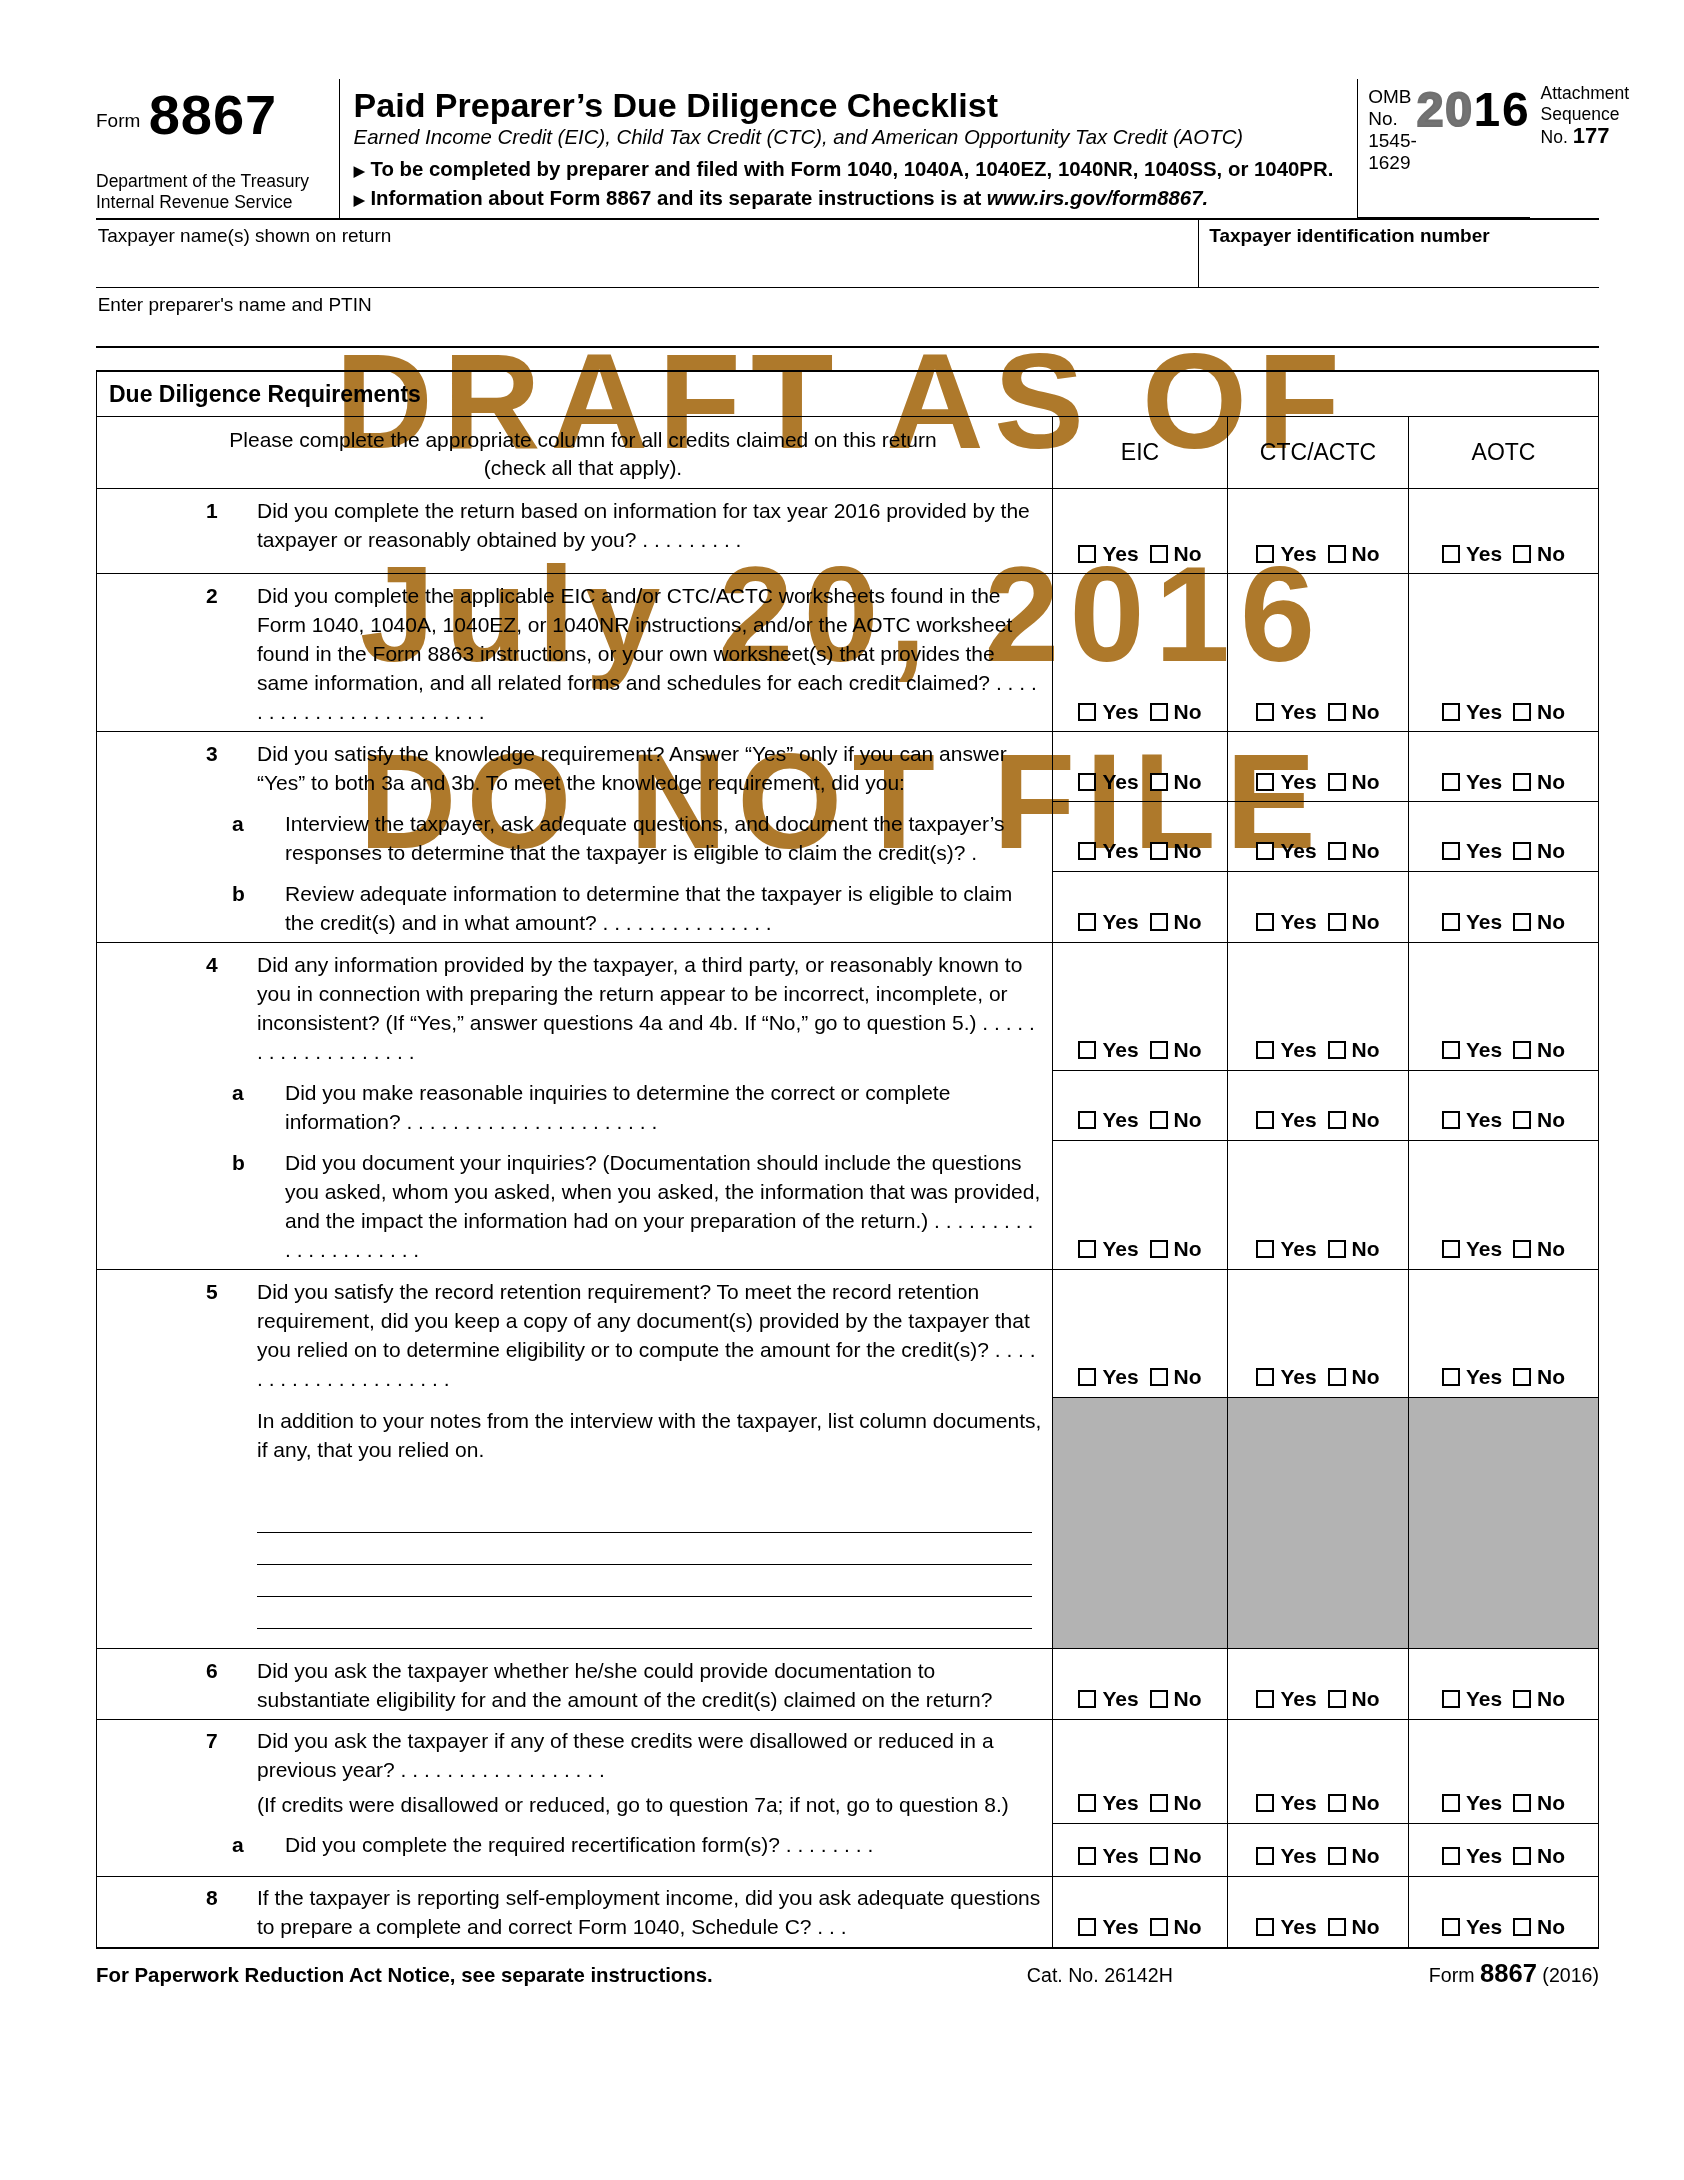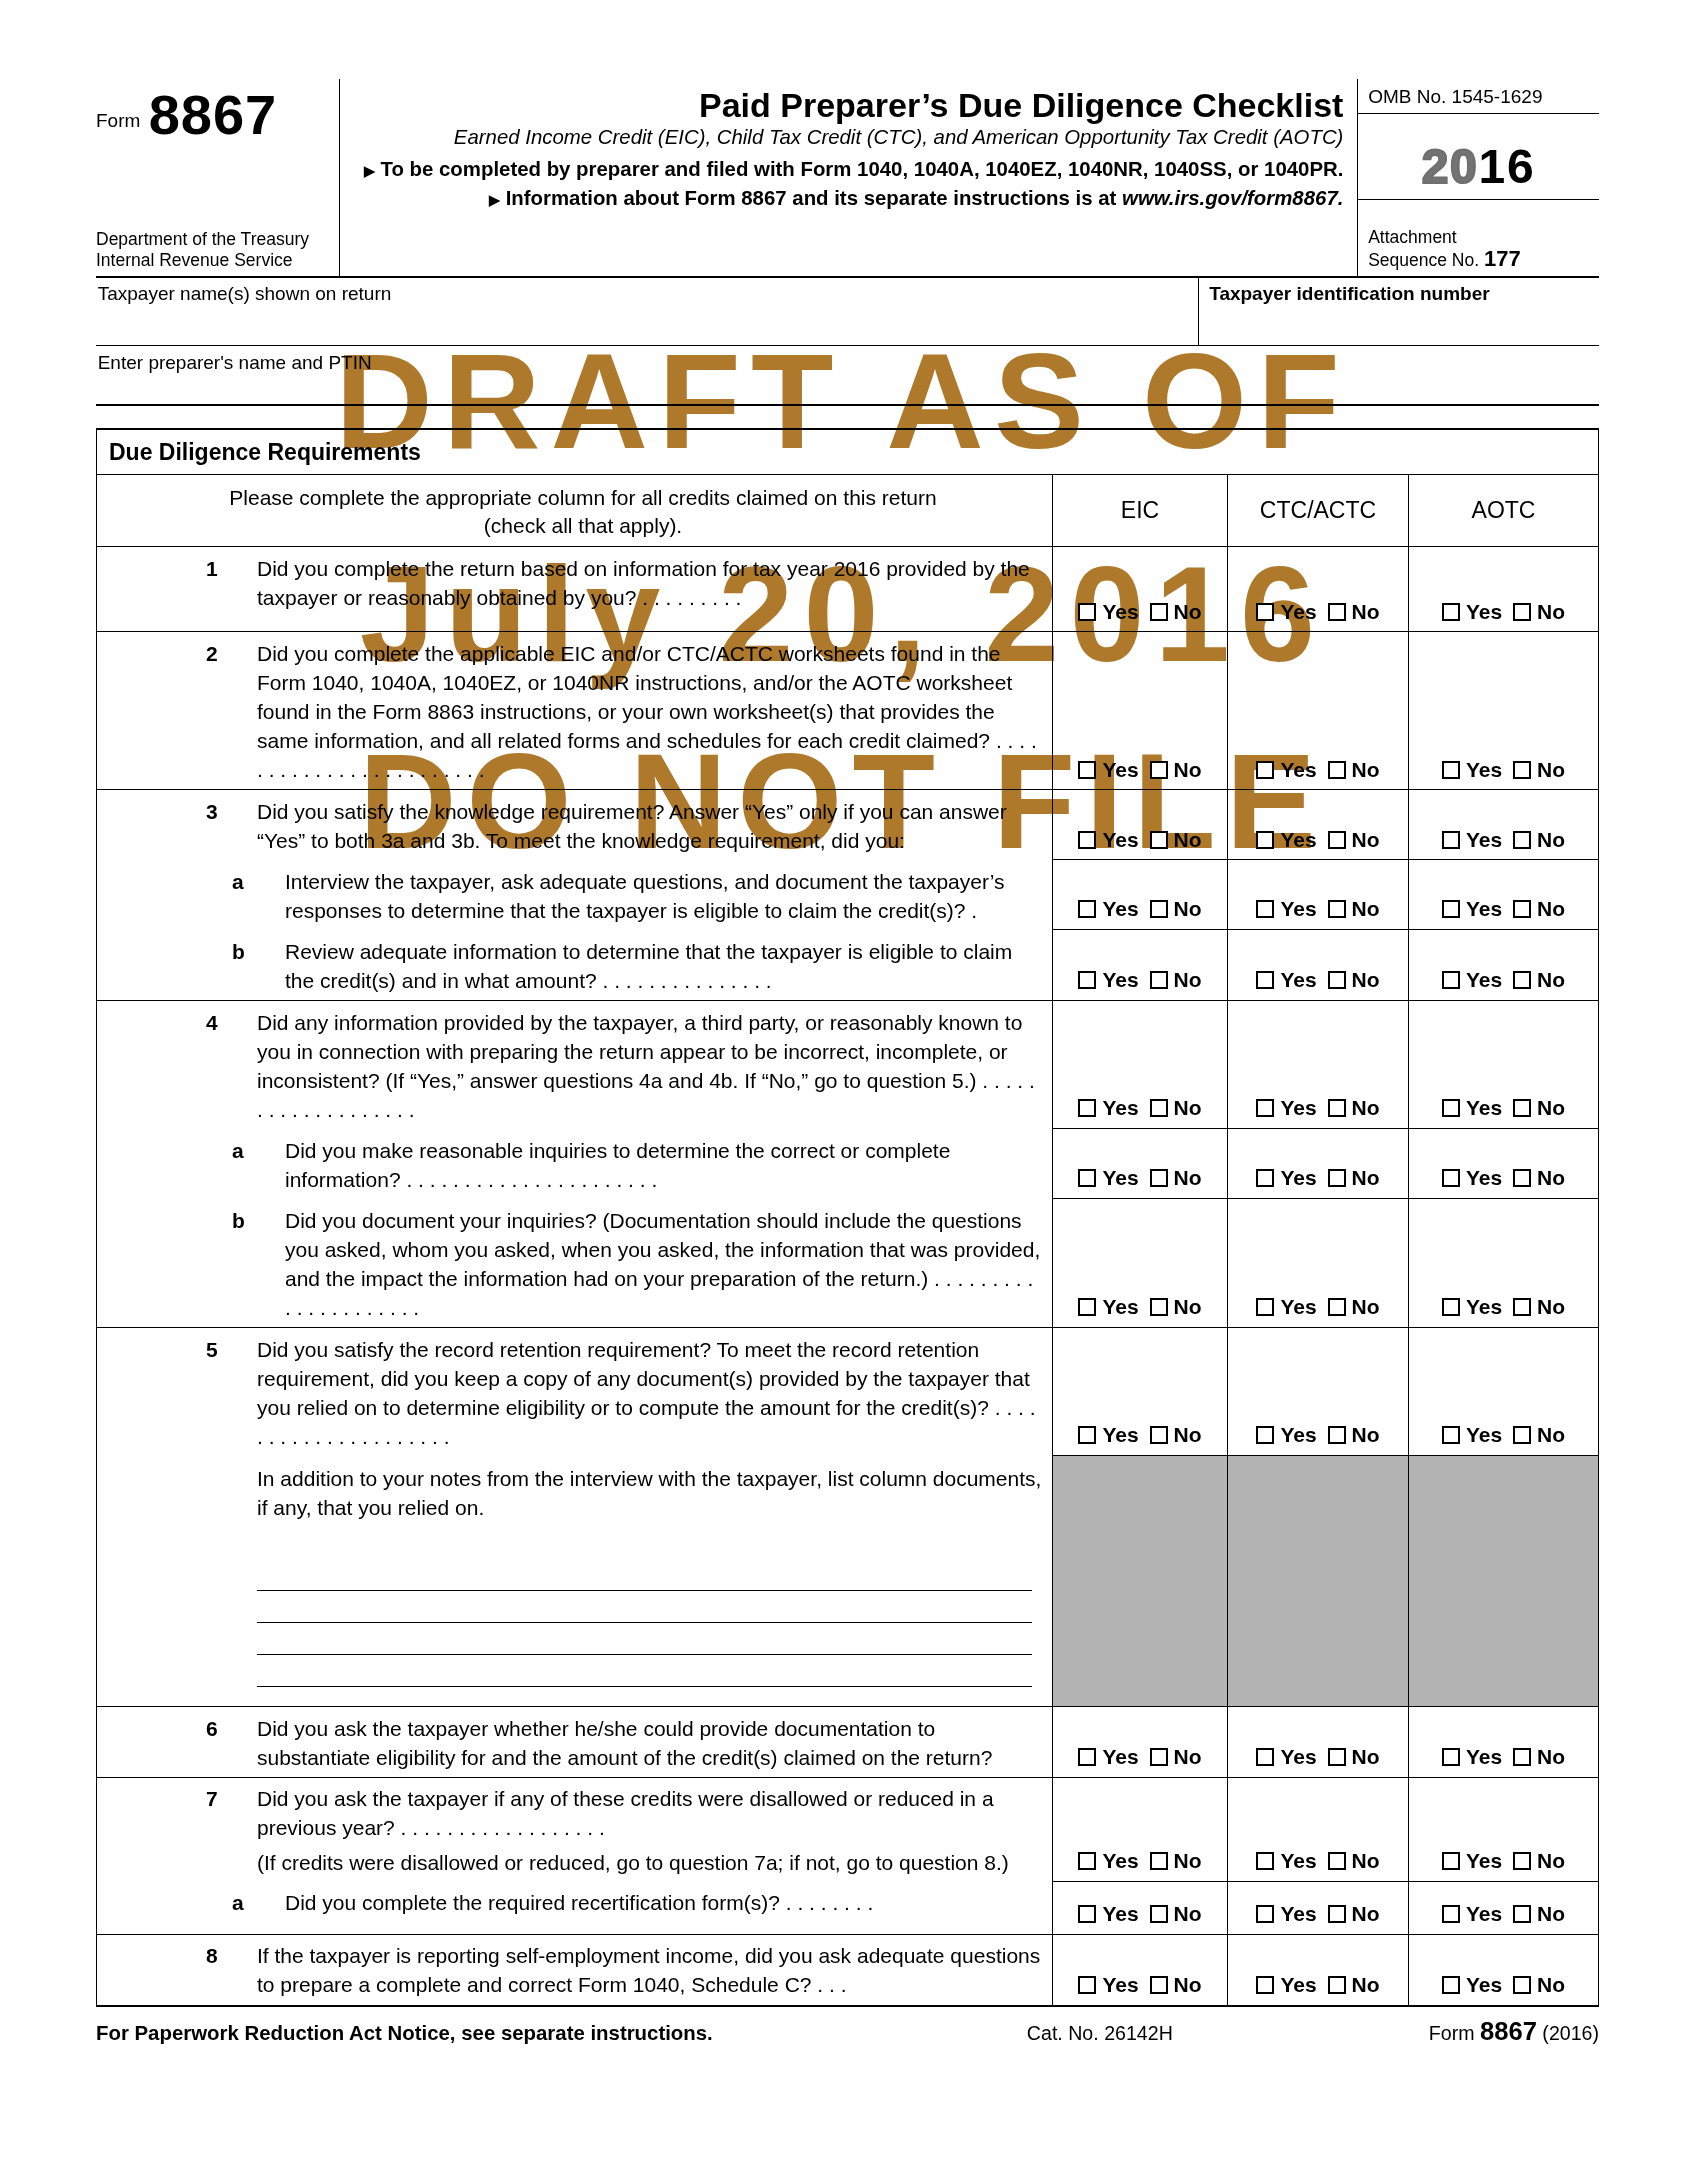--- a/index.html
+++ b/index.html
@@ -15,27 +15,27 @@
 
   .content { position:relative; z-index:1; }
 
   
   .header { display:grid; grid-template-columns:244px 1fr 241px; border-bottom:2px solid #000; }
   .hd-left { border-right:1.5px solid #000; padding:3.4px 8.5px 5.1px 0; display:flex; flex-direction:column; }
   .form-line { display:flex; align-items:center; gap:8.5px; }
   .form-word { font-size:19px; margin-top:12px; }
   .form-big { font-size:56px; font-weight:bold; letter-spacing:0.9px; }
   .dept { margin-top:auto; font-size:17.5px; line-height:21px; }
-  .hd-center { border-right:1.5px solid #000; text-align:right; padding:6.8px 13.6px 5.1px; }
+  .hd-center { border-right:1.5px solid #000; text-align:left; padding:6.8px 13.6px 5.1px; }
   .title { font-size:34px; font-weight:bold; margin-bottom:1.7px; }
   .subtitle { font-size:20.4px; font-style:italic; margin-bottom:6.8px; }
   .bullet { font-size:20.4px; font-weight:bold; line-height:26.4px; }
   .arrow { font-size:15.3px; margin-right:5.1px; }
   .url { font-style:italic; }
-  .hd-right { display:flex; flex-direction:column;gap:23px; }
+  .hd-right { display:flex; flex-direction:row; }
   .omb { font-size:19px; padding:6.8px 0 5.1px 10.2px; border-bottom:1.5px solid #000; }
   .year { text-align:center; padding:2.6px 0 4.3px; border-bottom:1.5px solid #000;
           font-size:48px; font-weight:bold; letter-spacing:1.7px; }
   .y-outline { color:#737373; -webkit-text-stroke:2.2px #6f6f6f; }
   .attach { padding:4.3px 0 5.1px 10.2px; font-size:17.5px; line-height:21px; }
   .attach b { font-size:22px; }
 
   
   .tp-row { display:grid; grid-template-columns:1fr 401px; border-bottom:1.5px solid #000; height:68px; }
   .tp-left { padding:5.1px 0 0 1.7px; font-size:19px; }

